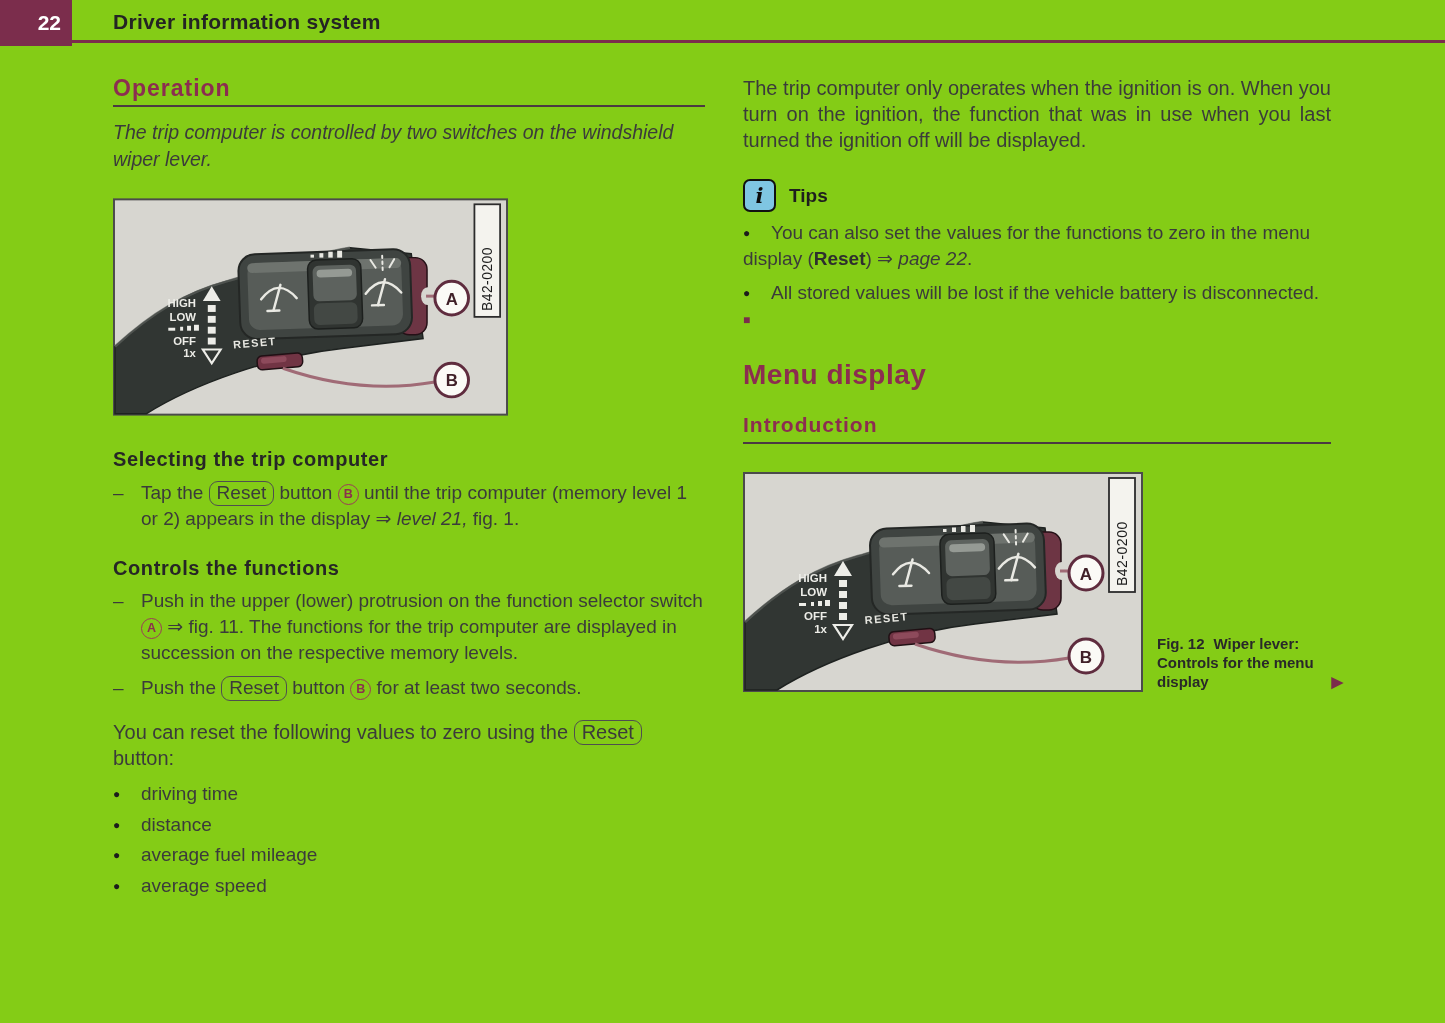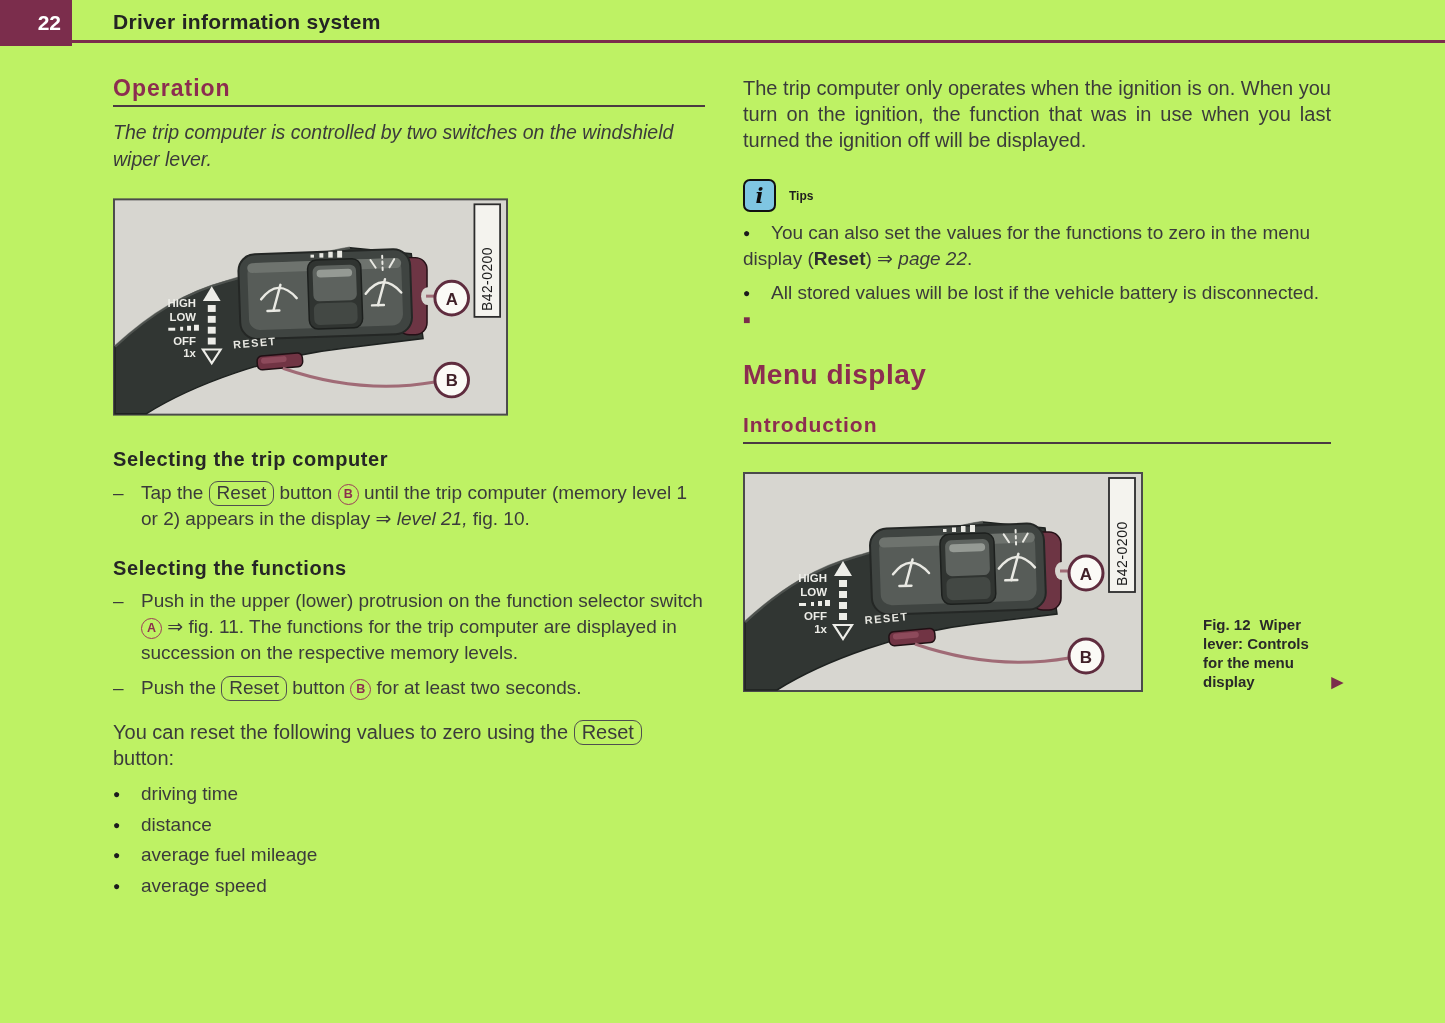--- a/index.html
+++ b/index.html
@@ -1,17 +1,17 @@
 <!DOCTYPE html>
 <html><head>
 <meta charset="utf-8">
 <style>
   html,body { margin:0; padding:0; background:#e8e8e8; }
   .page {
-    position:relative; width:1445px; height:1023px; background:#bef264;
+    position:relative; width:1445px; height:1023px; background:#84cc16;
     font-family:"Liberation Sans", sans-serif; color:#3b3b3b; overflow:hidden;
     margin:0 auto;
   }
   
   .pagenum-box {
     position:absolute; left:0; top:0; width:72px; height:46px; background:#7b2d4c;
     color:#fff; font-size:21px; font-weight:bold; display:flex; align-items:center;
     justify-content:flex-end; padding-right:11px; box-sizing:border-box;
   }
   .header-rule { position:absolute; left:0; top:40px; width:1445px; height:3px; background:#7b2d4c; }
@@ -52,26 +52,26 @@
   .bullets { margin-top:8px; }
   .b-item { font-size:19px; line-height:29.5px; margin:0; padding-left:28px; text-indent:-28px; }
   
   .tips-head { display:flex; align-items:center; gap:13px; margin-top:26px; }
   .tips-icon {
     width:29px; height:29px; background:#7fc6e2; border:2.5px solid #111; border-radius:7px;
     display:flex; align-items:center; justify-content:center;
     font-family:"DejaVu Serif", serif; font-style:italic; font-weight:bold; font-size:21px; color:#0c0c0c;
     flex:0 0 auto;
   }
-  .tips-label { font-size:12px; font-weight:bold; color:#1e1e1e; }
+  .tips-label { font-size:19px; font-weight:bold; color:#1e1e1e; }
   .tip-item { font-size:19px; line-height:26px; margin:8px 0 0; }
   .tip-item b { color:#2e2e2e; }
   .endmark { color:#7b2d4c; font-size:12px; vertical-align:1px; }
   
-  .fig-row { display:flex; align-items:flex-end; margin-top:24px;gap:46px; }
+  .fig-row { display:flex; align-items:flex-end; margin-top:24px; }
   .fig-row.r { margin-top:28px; }
   svg.figure { display:block; flex:0 0 auto; }
   .fig-caption { margin-left:14px; font-size:15px; font-weight:bold; color:#292929; line-height:19px; width:172px; position:relative; padding-bottom:1px; }
   .fig-caption.wide { width:178px; }
   .fig-label { margin-right:9px; }
   .continue-arrow { position:absolute; right:-12px; bottom:1px; color:#7b2d4c; font-size:15px; }
 </style>
 </head>
 <body>
 
@@ -156,23 +156,23 @@
         <circle cx="343" cy="101" r="17" fill="#fbfaf6" stroke="#5f2c3e" stroke-width="3"></circle>
         <text x="343" y="107.5" text-anchor="middle" font-size="17" font-weight="bold" fill="#402028" font-family="Liberation Sans, sans-serif">A</text>
         <circle cx="343" cy="184" r="17" fill="#fbfaf6" stroke="#5f2c3e" stroke-width="3"></circle>
         <text x="343" y="190.5" text-anchor="middle" font-size="17" font-weight="bold" fill="#402028" font-family="Liberation Sans, sans-serif">B</text>
         <rect x="366" y="6" width="26" height="114" fill="#f4f3ee" stroke="#2c2c2c" stroke-width="1.8"></rect>
         <text transform="translate(384,114) rotate(-90)" font-size="14" fill="#1c1c1c" letter-spacing="0.5" font-family="Liberation Sans, sans-serif">B42-0200</text>
       </svg>
     </div>
 
     <h3 class="sub-heading mt30">Selecting the trip computer</h3>
-    <p class="dash-item"><span class="marker">–</span><span>Tap the </span><span class="keycap">Reset</span><span> button </span><span class="badge">B</span><span> until the trip computer (memory level 1 or 2) appears in the display </span><span>⇒ </span><span class="ref-italic">level 21,</span><span> fig. 10.</span></p>
-
-    <h3 class="sub-heading">Selecting the functions</h3>
+    <p class="dash-item"><span class="marker">–</span><span>Tap the </span><span class="keycap">Reset</span><span> button </span><span class="badge">B</span><span> until the trip computer (memory level 1 or 2) appears in the display </span><span>⇒ </span><span class="ref-italic">level 21,</span><span> fig. 1.</span></p>
+
+    <h3 class="sub-heading">Controls the functions</h3>
     <p class="dash-item tight"><span class="marker">–</span><span>Push in the upper (lower) protrusion on the function selector switch </span><span class="badge">A</span><span> </span><span>⇒ </span><span>fig. 11. The functions for the trip computer are displayed in succession on the respective memory levels.</span></p>
 
     <p class="dash-item"><span class="marker">–</span><span>Push the </span><span class="keycap">Reset</span><span> button </span><span class="badge">B</span><span> for at least two seconds.</span></p>
 
     <p class="body-p"><span>You can reset the following values to zero using the </span><span class="keycap">Reset</span><span> button:</span></p>
 
     <div class="bullets">
       <p class="b-item"><span class="dot-marker">●</span><span>driving time</span></p>
       <p class="b-item"><span class="dot-marker">●</span><span>distance</span></p>
       <p class="b-item"><span class="dot-marker">●</span><span>average fuel mileage</span></p>

